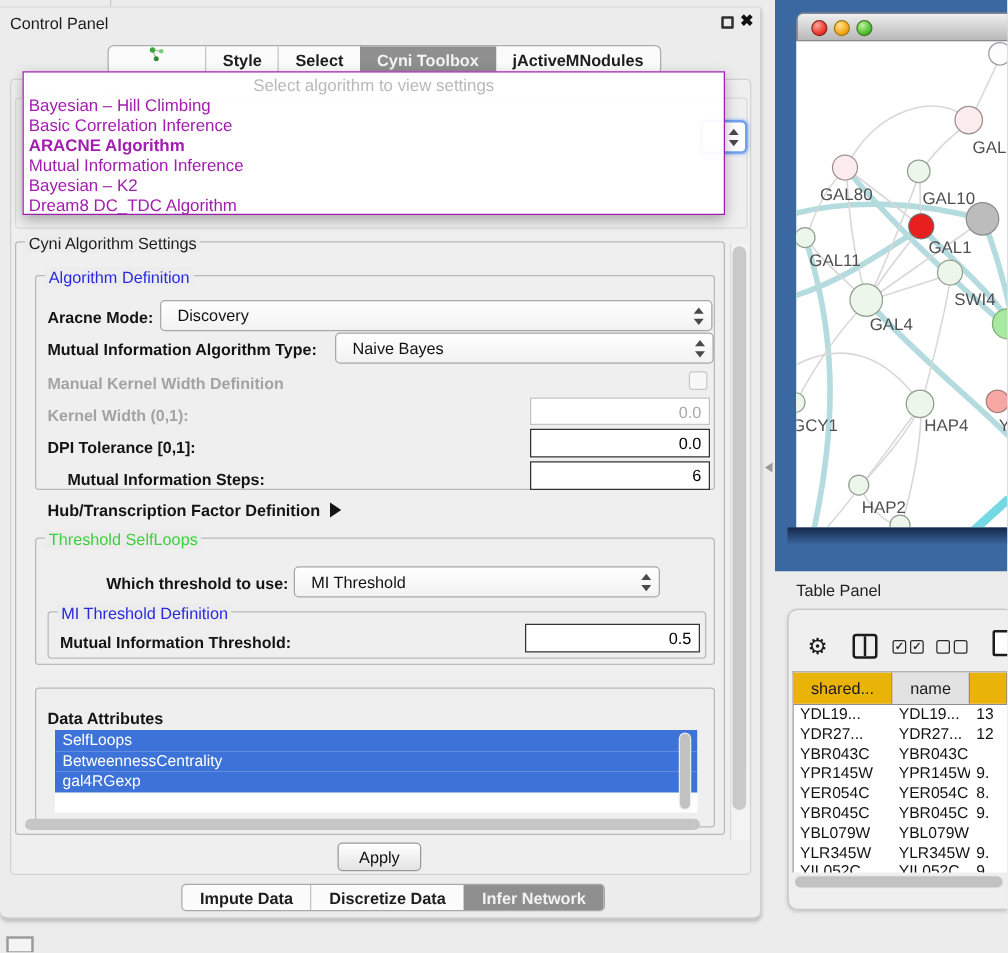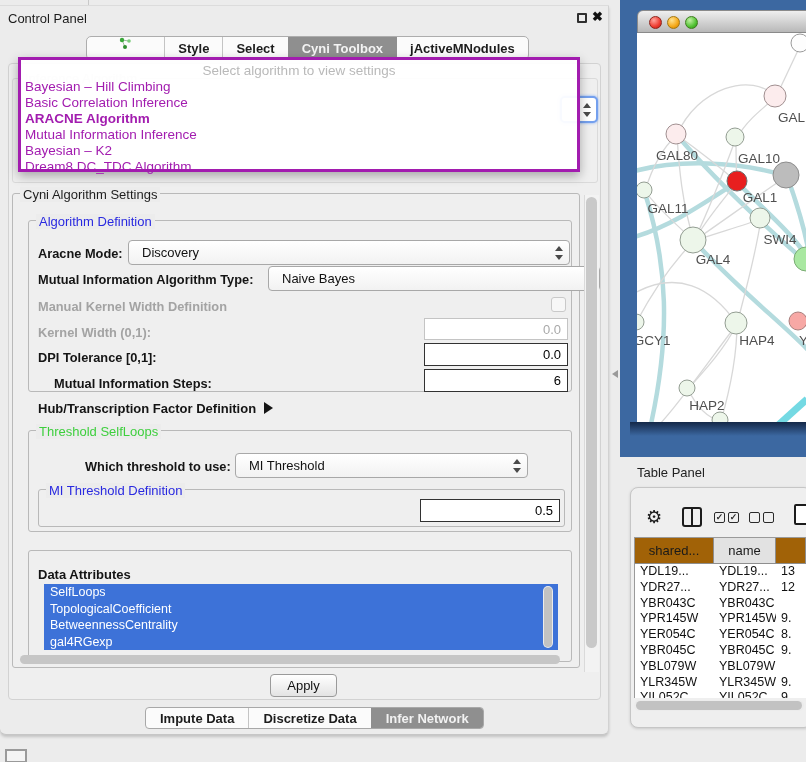--- a/index.html
+++ b/index.html
@@ -31,21 +31,21 @@
 
   
   .bg-fieldset { left:12px; top:78px; width:586px; height:105px; border:1px solid #dadada; border-radius:3px; }
   .bg-legend { left:22px; top:71px; font-size:13px; color:#cccccc; background:#efefef; padding:0 3px; }
   .bg-combo { left:560px; top:96px; width:38px; height:27px; background:#fff; border:2px solid #74a0ee;
               border-radius:5px; box-shadow:0 0 3px #7aa6f5; }
   .bg-combo .stepper { right:4px; top:4px; }
 
   
   .popup { left:18px; top:57px; width:562px; height:115px; background:rgba(255,255,255,.95);
-           border:3px solid #a21caf; box-shadow:0 4px 10px rgba(0,0,0,.3); }
+           border:1px solid #a21caf; box-shadow:0 4px 10px rgba(0,0,0,.3); }
   .popup-prompt { text-align:center; color:#b9b9b9; font-size:13.5px; padding-top:3px; height:19px; }
   .popup-item { font-size:13.5px; color:#a21caf; height:16px; line-height:16px; padding-left:4px; white-space:nowrap; }
   .popup-item.bold { font-weight:bold; }
 
   
   .fs { position:absolute; border:1px solid #b9b9b9; border-radius:3px; }
   .fs-legend { position:absolute; font-size:13px; background:#ececec; padding:0 3px; white-space:nowrap; }
   .lg-black { color:#1e1e1e; } .lg-blue { color:#2929e0; } .lg-green { color:#3ecf3e; }
 
   .lbl { position:absolute; font-size:12.8px; font-weight:bold; color:#141414; white-space:nowrap; }
@@ -117,21 +117,21 @@
   .tp-cols { left:682px; top:507px; width:20px; height:20px; border:2px solid #1c1c1c; border-radius:3px; }
   .tp-cols::after { content:""; position:absolute; left:7px; top:0; width:2px; height:16px; background:#1c1c1c; }
   .mini-chk { position:absolute; width:11px; height:11px; border:1.5px solid #2a2a2a; border-radius:2px;
               font-size:9px; line-height:9px; text-align:center; color:#2a2a2a; font-weight:bold; }
   .tp-doc { left:794px; top:504px; width:16px; height:21px; border:2px solid #1c1c1c; background:#fff; border-radius:2px; }
   .tbl { left:634px; top:537px; width:172px; height:161px; background:#fff; border:1px solid #9a9a9a;
          border-bottom:none; border-right:none; overflow:hidden; font-size:12.5px; }
   .tbl-hrow { display:flex; height:26px; border-bottom:1px solid #8e8e8e; }
   .tbl-hcell { display:flex; align-items:center; justify-content:center; border-right:1px solid #8e8e8e;
                background:#e2e2e2; font-size:13px; color:#1a1a1a; overflow:hidden; white-space:nowrap; }
-  .tbl-hcell.hl { background:#a16207; }
+  .tbl-hcell.hl { background:#eab308; }
   .tbl-row { display:flex; height:15.8px; line-height:15.8px; color:#111; }
   .tbl-cell { padding-left:5px; overflow:hidden; white-space:nowrap; }
   .c1 { width:79px; } .c2 { width:62px; } .c3 { flex:1; }
   .tbl-hsb { left:634px; top:700px; width:170px; height:11px; background:#ececec; border-radius:6px; }
   .tbl-hsb .th { position:absolute; left:2px; top:1px; width:166px; height:9px; background:#c2c2c2; border-radius:5px; }
 
   .corner-icon { left:5px; top:749px; width:22px; height:14px; border:2px solid #9a9a9a; background:#f4f4f4; }
 
   svg text { font-family:"Liberation Sans", sans-serif; }
 </style>
@@ -200,21 +200,21 @@
   <div class="fs" style="left:28px; top:220px; width:544px; height:172px;"></div>
   <div class="fs-legend lg-blue" style="left:36px; top:214px;">Algorithm Definition</div>
 
   <div class="lbl" style="left:38px; top:246px;">Aracne Mode:</div>
   <div class="combo" style="left:128px; top:240px; width:442px; height:25px;">
     <span class="val">Discovery</span>
     <span class="stepper"></span>
   </div>
 
   <div class="lbl" style="left:38px; top:272px;">Mutual Information Algorithm Type:</div>
-  <div class="combo" style="left:268px; top:266px; width:332px; height:25px;">
+  <div class="combo" style="left:268px; top:266px; width:303px; height:25px;">
     <span class="val">Naive Bayes</span>
     <span class="stepper"></span>
   </div>
 
   <div class="lbl dis" style="left:38px; top:299px;">Manual Kernel Width Definition</div>
   <div class="chk" style="left:551px; top:297px;"></div>
 
   <div class="lbl dis" style="left:38px; top:325px;">Kernel Width (0,1):</div>
   <input class="field dis" style="left: 424px; top: 318px; width: 144px; height: 22px;" readonly="" value="0.0">
 
@@ -233,28 +233,28 @@
 
   <div class="lbl" style="left:85px; top:459px;">Which threshold to use:</div>
   <div class="combo" style="left:235px; top:453px; width:293px; height:25px;">
     <span class="val">MI Threshold</span>
     <span class="stepper"></span>
   </div>
 
   <div class="fs" style="left:38px; top:489px; width:527px; height:38px;"></div>
   <div class="fs-legend lg-blue" style="left:46px; top:483px;">MI Threshold Definition</div>
 
+  <div class="lbl" style="left:48px; top:506px;">Mutual Information Threshold:</div>
   <input class="field dark" style="left: 420px; top: 499px; width: 140px; height: 23px;" value="0.5">
 
   <div class="fs" style="left:28px; top:550px; width:544px; height:112px;"></div>
   <div class="lbl" style="left:38px; top:567px; font-size:13px;">Data Attributes</div>
 
   <div class="abs attr-list" id="attr-list">
       <div class="attr-item">SelfLoops</div>
-      <div class="attr-item">TopologicalCoefficient</div>
       <div class="attr-item">BetweennessCentrality</div>
       <div class="attr-item">gal4RGexp</div>
     </div>
   <div class="abs attr-vsb">
       <span class="th abs"></span>
     </div>
 
   <div class="abs hsb-thumb"></div>
   <div class="abs vsb-track"></div>
   <div class="abs vsb-thumb"></div>

